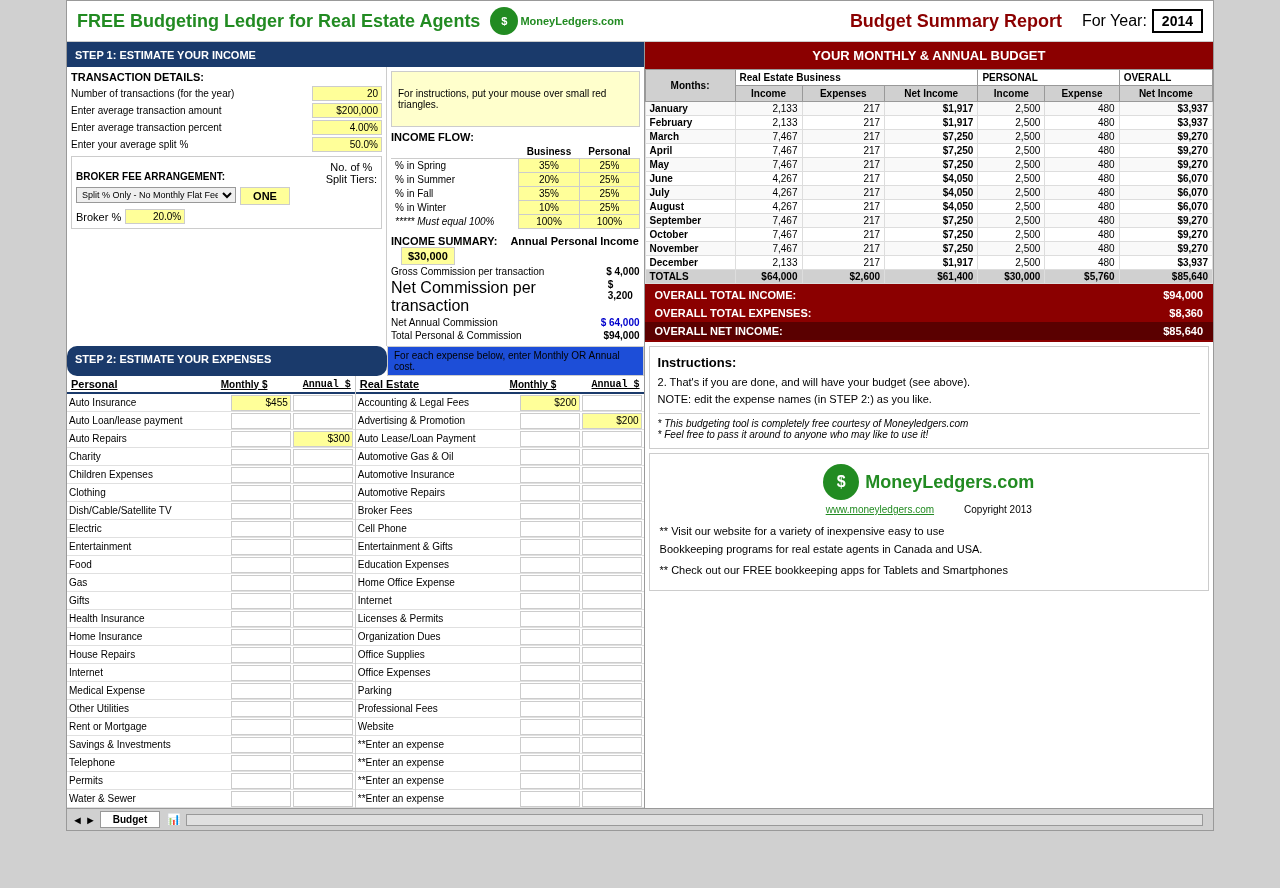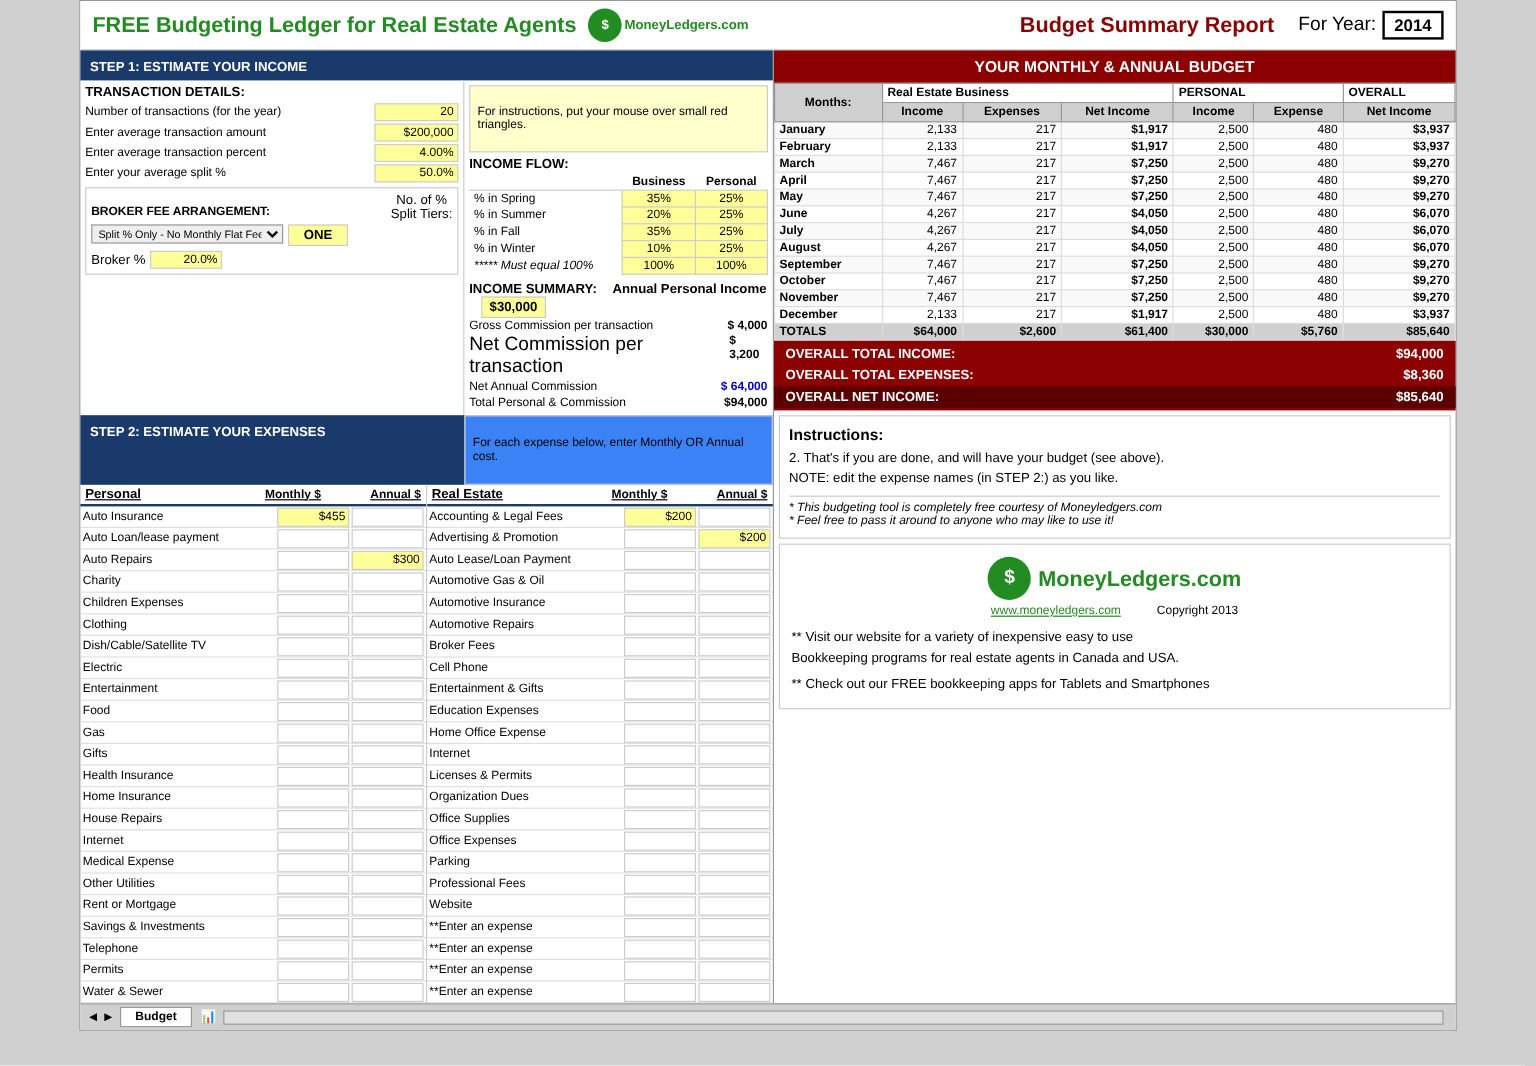--- a/index.html
+++ b/index.html
@@ -50,28 +50,28 @@
     .income-table { width: 100%; border-collapse: collapse; }
     .income-table th { background: white; text-align: center; font-size: 10px; font-weight: bold; border-bottom: 1px solid #ccc; padding: 1px 4px; }
     .income-table td { text-align: center; font-size: 10px; padding: 1px 4px; }
     .income-table td.label { text-align: left; }
     
     .income-summary-section { margin-top: 4px; }
     .income-summary-label { font-weight: bold; font-size: 11px; display: inline-block; }
     .annual-personal { background: #ffff99; border: 1px solid #ccc; padding: 2px 6px; font-weight: bold; font-size: 11px; display: inline-block; margin-left: 10px; }
     
     .summary-row { display: flex; justify-content: space-between; padding: 1px 0; font-size: 10px; }
-    .step2-instructions { background: #3b82f6; border: 1px solid #ccc; padding: 17px 6px; font-size: 10px; flex: 1; }
+    .step2-instructions { background: #1d4ed8; border: 1px solid #ccc; padding: 3px 6px; font-size: 10px; flex: 1; }
     
     .expense-columns { display: flex; }
     .expense-col { flex: 1; }
     .expense-col-header { display: flex; align-items: center; border-bottom: 2px solid #1a3a6b; padding: 2px 0; }
     .exp-col-name { font-size: 11px; font-weight: bold; flex: 1; text-decoration: underline; }
     .exp-col-monthly { font-size: 10px; font-weight: bold; text-decoration: underline; width: 65px; text-align: left; }
-    .exp-col-annual { font-size: 10px; font-weight: bold; text-decoration: underline; width: 65px; text-align: right; }
+    .exp-col-annual { font-size: 10px; font-weight: bold; text-decoration: underline; width: 65px; text-align: right; font-family: Liberation Mono, monospace; }
     
     .expense-item { display: flex; align-items: center; border-bottom: 1px solid #e0e0e0; padding: 1px 2px; height: 18px; }
     .expense-name { flex: 1; font-size: 10px; }
     .expense-input { width: 60px; border: 1px solid #ccc; text-align: right; font-size: 10px; padding: 0 2px; height: 16px; }
     .expense-input.yellow { background: #ffff99; }
     .expense-input.empty { background: white; }
     
     
     .budget-table-header { background: #8B0000; color: white; text-align: center; font-weight: bold; padding: 6px; font-size: 13px; }
     .budget-table { width: 100%; border-collapse: collapse; }
@@ -239,21 +239,21 @@
   </div>
               <div class="summary-row">
     <span style="font-size:10px;">Total Personal &amp; Commission</span>
     <span style="font-weight:bold; font-size:10px; ">$94,000</span>
   </div>
             </div>
         </div>
       </div>
 
       <div style="display:flex;">
-        <div class="section-header" style="width:320px;">
+        <div class="section-header" style="width:320px;border-radius:10px;">
           <span>STEP 2: ESTIMATE YOUR EXPENSES</span>
         </div>
         <div class="step2-instructions">For each expense below, enter Monthly OR Annual cost.</div>
       </div>
 
       <div class="expense-columns">
 
         <div class="expense-col" style="border-right:1px solid #ccc;">
           <div class="expense-col-header" style="padding: 2px 4px;">
             <span class="exp-col-name">Personal</span>

